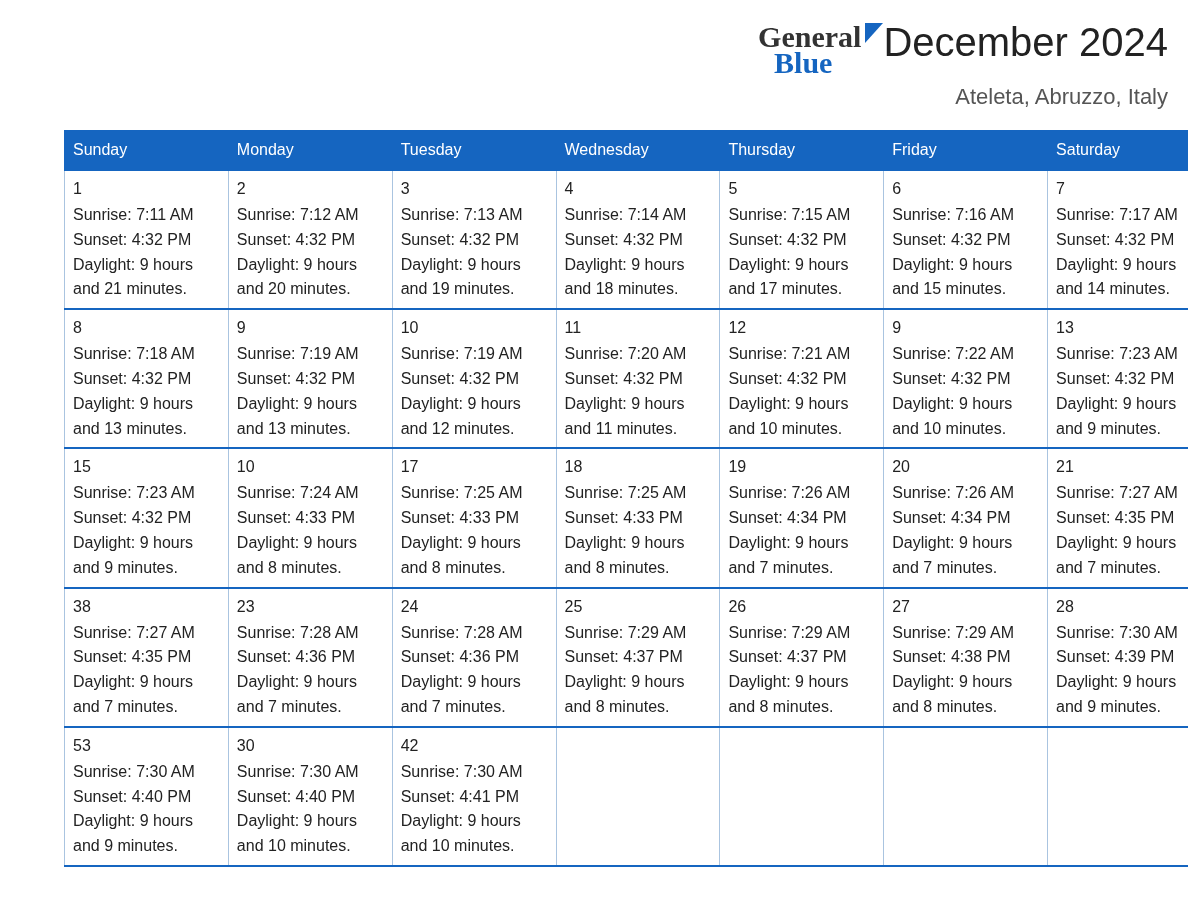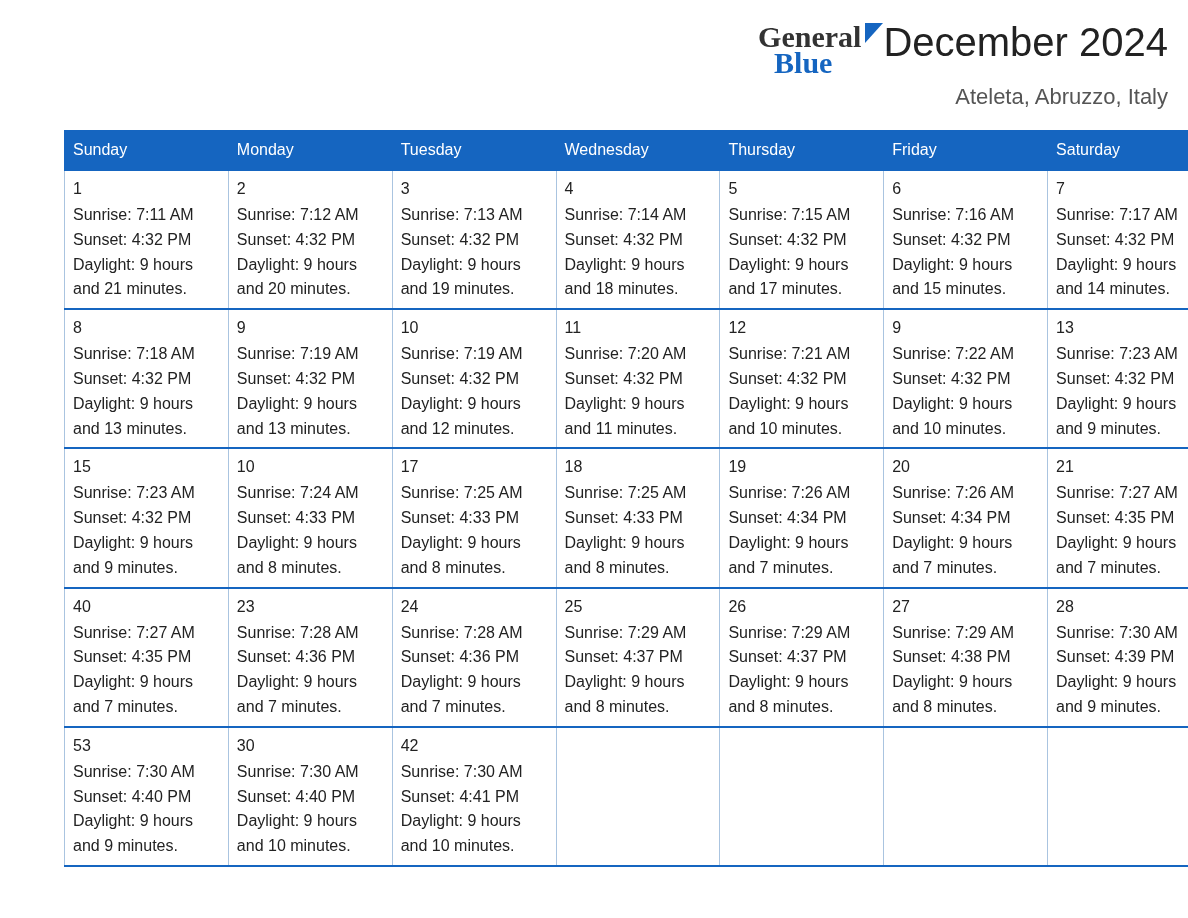--- a/index.html
+++ b/index.html
@@ -202,21 +202,21 @@
         <span class="day-number">20</span>
         <span class="day-info">Sunrise: 7:26 AM<br>Sunset: 4:34 PM<br>Daylight: 9 hours<br>and 7 minutes.</span>
       </td>
         <td>
         <span class="day-number">21</span>
         <span class="day-info">Sunrise: 7:27 AM<br>Sunset: 4:35 PM<br>Daylight: 9 hours<br>and 7 minutes.</span>
       </td>
       </tr>
       <tr>
         <td>
-        <span class="day-number">40</span>
+        <span class="day-number">38</span>
         <span class="day-info">Sunrise: 7:27 AM<br>Sunset: 4:35 PM<br>Daylight: 9 hours<br>and 7 minutes.</span>
       </td>
         <td>
         <span class="day-number">23</span>
         <span class="day-info">Sunrise: 7:28 AM<br>Sunset: 4:36 PM<br>Daylight: 9 hours<br>and 7 minutes.</span>
       </td>
         <td>
         <span class="day-number">24</span>
         <span class="day-info">Sunrise: 7:28 AM<br>Sunset: 4:36 PM<br>Daylight: 9 hours<br>and 7 minutes.</span>
       </td>

